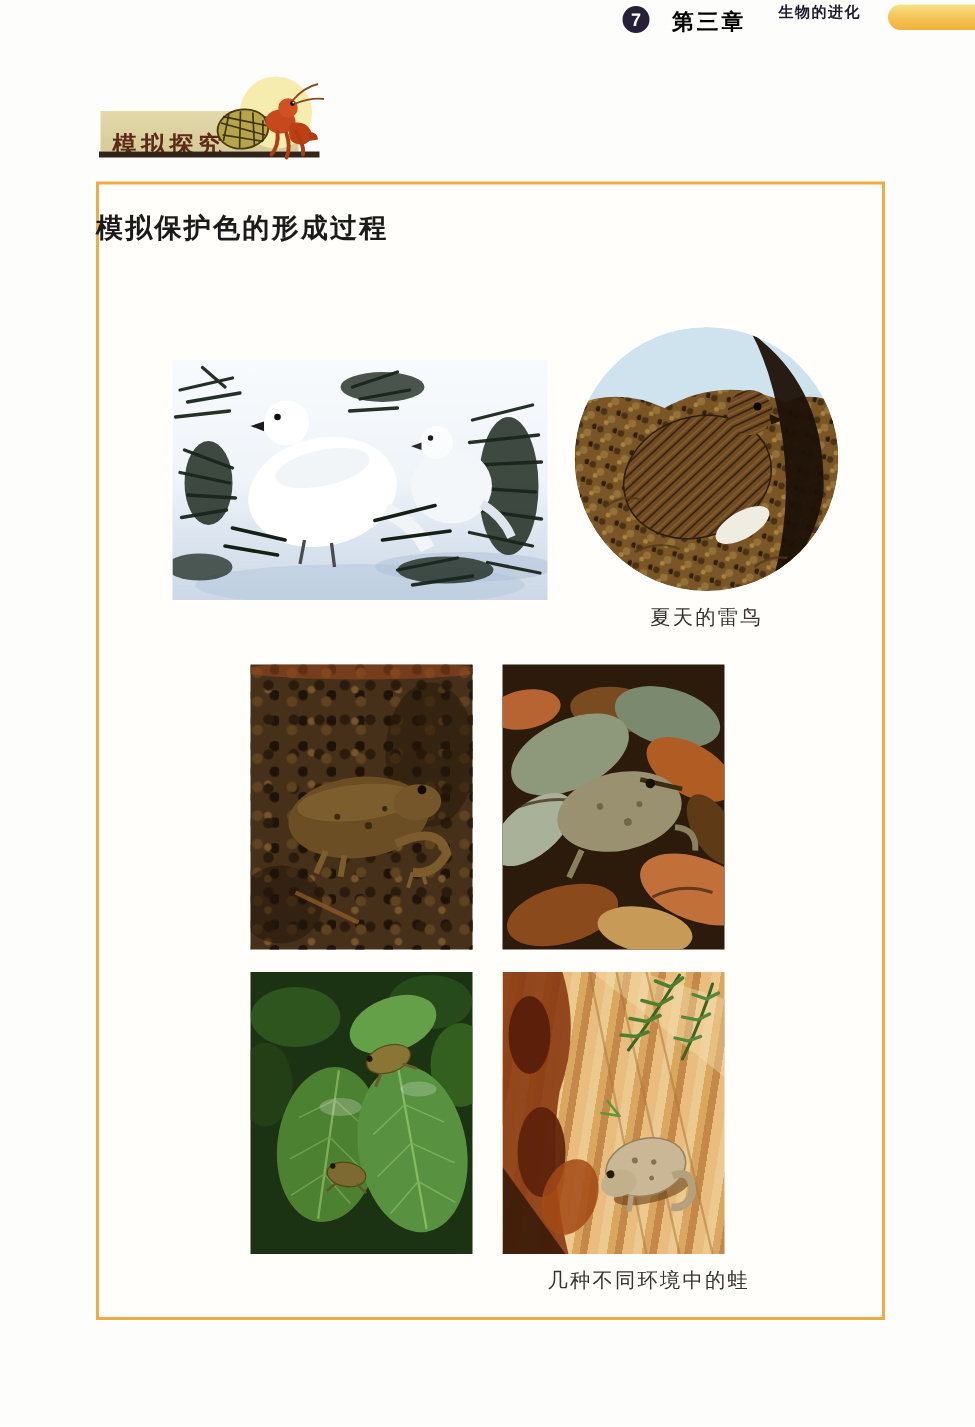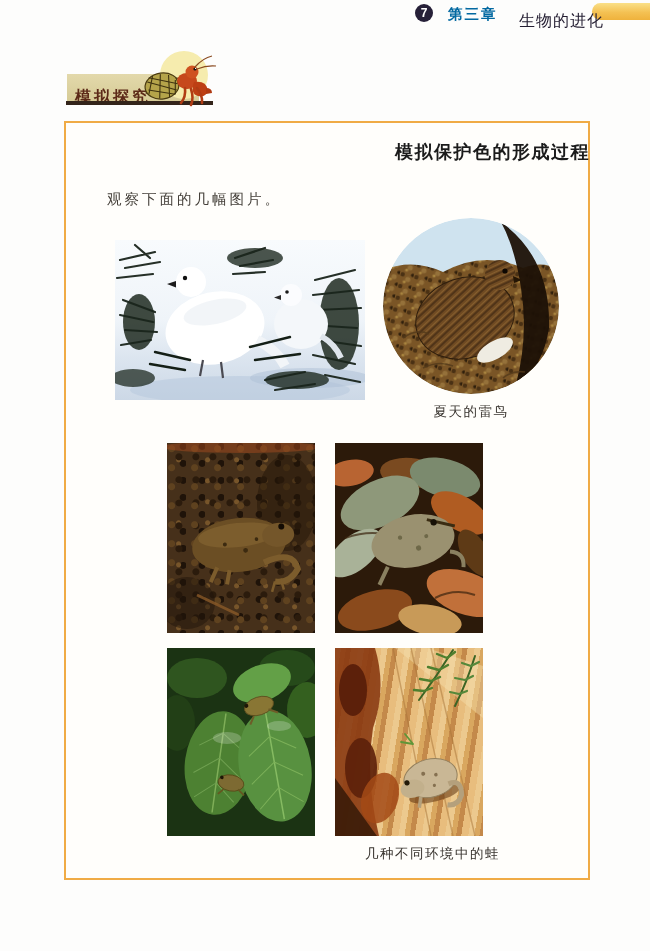--- a/index.html
+++ b/index.html
@@ -12,38 +12,38 @@
   .hdr-bar{
     position:absolute;left:592px;top:3px;width:58px;height:17px;
     border-radius:9px 0 0 9px;
     background:linear-gradient(180deg,#fae088 0%,#f4c153 55%,#efb23c 100%);
   }
   .hdr-num{
     position:absolute;left:415px;top:4px;width:18px;height:18px;border-radius:50%;
     background:#262038;color:#fff;font-size:12px;font-weight:bold;
     display:flex;align-items:center;justify-content:center;
   }
-  .hdr-chapter{position:absolute;left:448px;top:5px;font-size:14.5px;font-weight:bold;color:#0369a1;letter-spacing:2px;}
-  .hdr-title{position:absolute;left:519px;top:11px;font-size:16px;font-weight:normal;color:#221c30;letter-spacing:1px;}
+  .hdr-chapter{position:absolute;left:448px;top:5px;font-size:14.5px;font-weight:bold;color:#000000;letter-spacing:2px;}
+  .hdr-title{position:absolute;left:519px;top:1px;font-size:10px;font-weight:bold;color:#221c30;letter-spacing:1px;}
   
   .badge-box{
     position:absolute;left:67px;top:74px;width:132px;height:27px;
     background:linear-gradient(180deg,#e3d9ab 0%,#d6cb96 100%);
     display:flex;align-items:center;
   }
   .badge-label{font-size:16px;font-weight:bold;color:#5c2a18;letter-spacing:3px;padding-left:8px;margin-top:20px;}
   .badge-underline{position:absolute;left:66px;top:101px;width:147px;height:3.5px;background:#33241a;}
   .crab{position:absolute;left:140px;top:48px;width:80px;height:68px;}
   
   .main-box{
     position:absolute;left:64px;top:121px;width:522px;height:755px;
     border:2px solid #f0ab45;background:#fffefb;
   }
   .box-title{
-    position:absolute;left:64px;top:140px;width:526px;text-align:right;
+    position:absolute;left:64px;top:140px;width:526px;text-align:left;
     font-size:18px;font-weight:bold;color:#1b1b1b;letter-spacing:1.5px;
   }
   .box-instruction{
     position:absolute;left:107px;top:190px;
     font-size:14.5px;color:#45403a;letter-spacing:3px;
   }
   
   .photo{position:absolute;overflow:hidden;}
   .photo svg{position:absolute;left:0;top:0;width:100%;height:100%;}
   .ph-winter{
@@ -131,21 +131,20 @@
     </g>
 
     <g stroke="#8a4a20" stroke-width="1.2" fill="none">
       <path d="M55,19 q8,-9 17,-11"></path>
       <path d="M57,21 q10,-4 19,-3"></path>
     </g>
   </svg>
 
   <div class="main-box"></div>
   <div class="box-title">模拟保护色的形成过程</div>
-  <div class="box-instruction">观察下面的几幅图片。</div>
 
   <div class="photo ph-winter">
     <svg viewBox="0 0 250 160" preserveAspectRatio="none">
       <ellipse cx="125" cy="150" rx="110" ry="14" fill="#b9c9dd" opacity="0.6"></ellipse>
       <ellipse cx="195" cy="138" rx="60" ry="10" fill="#aebfd6" opacity="0.5"></ellipse>
       <g fill="#1e2a20">
         <ellipse cx="24" cy="82" rx="16" ry="28" opacity="0.85"></ellipse>
         <ellipse cx="224" cy="84" rx="20" ry="46" opacity="0.85"></ellipse>
         <ellipse cx="140" cy="18" rx="28" ry="10" opacity="0.8"></ellipse>
         <ellipse cx="182" cy="140" rx="32" ry="9" opacity="0.8"></ellipse>

